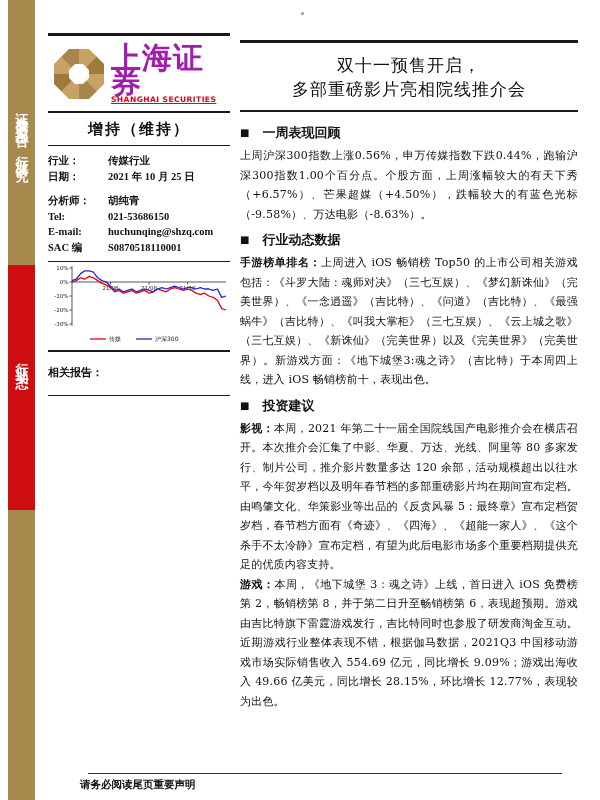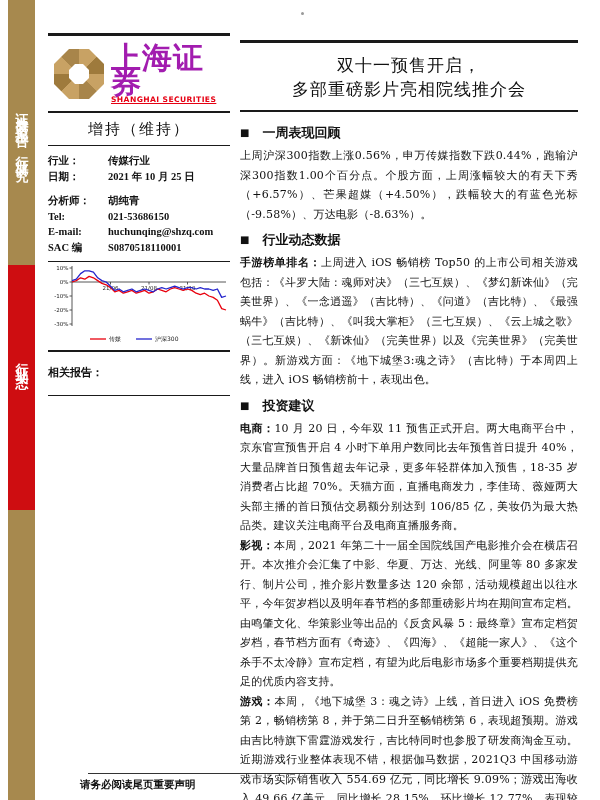--- a/index.html
+++ b/index.html
@@ -25,21 +25,21 @@
     clip-path:polygon(30% 0,70% 0,100% 30%,100% 70%,70% 100%,30% 100%,0 70%,0 30%);
     background:conic-gradient(#c8a264 0 45deg,#9e7a3c 45deg 90deg,#c8a264 90deg 135deg,
       #a8854a 135deg 180deg,#c8a264 180deg 225deg,#9e7a3c 225deg 270deg,
       #c8a264 270deg 315deg,#a8854a 315deg 360deg);
     position:relative;}
   .octagon .hole{position:absolute;left:50%;top:50%;width:20px;height:20px;margin:-10px 0 0 -10px;
     background:#fff;clip-path:polygon(30% 0,70% 0,100% 30%,100% 70%,70% 100%,30% 100%,0 70%,0 30%);}
   .logo-text{margin-left:7px;}
   .logo-cn{color:#a21caf;font-size:30px;font-weight:bold;letter-spacing:1px;line-height:25px;}
   .logo-en{color:#e60113;font-size:7.6px;font-weight:bold;letter-spacing:0.4px;text-decoration:underline;}
-  .rating{font-size:15px;font-weight:normal;text-align:center;letter-spacing:2px;
+  .rating{font-size:15px;font-weight:bold;text-align:center;letter-spacing:2px;
           margin:7px 0 6px;font-family:"DejaVu Serif",serif;}
   .meta{padding:7px 0 6px;font-family:Liberation Serif, serif;}
   .meta-row{display:flex;font-size:10.5px;font-weight:bold;line-height:15.5px;}
   .meta-row .ml{width:60px;flex:0 0 60px;}
   .meta-row .mv{flex:1;}
   .meta-gap{height:9px;}
   .chart-title{font-size:11px;font-weight:bold;margin:13px 0 5px;letter-spacing:0.5px;
                font-family:"DejaVu Serif",serif;}
   .related{font-size:11px;font-weight:bold;margin:13px 0 15px;font-family:"DejaVu Serif",serif;}
   svg text{font-family:"DejaVu Sans",sans-serif;}
@@ -168,21 +168,20 @@
       <div class="sec-head">
         <span class="bullet">■</span><span>行业动态数据</span>
       </div>
       <p class="body"><span class="lead">手游榜单排名：</span><span>上周进入 iOS 畅销榜 Top50 的上市公司相关游戏包括：《斗罗大陆：魂师对决》（三七互娱）、《梦幻新诛仙》（完美世界）、《一念逍遥》（吉比特）、《问道》（吉比特）、《最强蜗牛》（吉比特）、《叫我大掌柜》（三七互娱）、《云上城之歌》（三七互娱）、《新诛仙》（完美世界）以及《完美世界》（完美世界）。新游戏方面：《地下城堡3:魂之诗》（吉比特）于本周四上线，进入 iOS 畅销榜前十，表现出色。</span></p>
     </div>
 
     <div>
       <div class="sec-head">
         <span class="bullet">■</span><span>投资建议</span>
       </div>
-      <p class="body"><span class="lead">电商：</span><span>10 月 20 日，今年双 11 预售正式开启。两大电商平台中，京东官宣预售开启 4 小时下单用户数同比去年预售首日提升 40%，大量品牌首日预售超去年记录，更多年轻群体加入预售，18-35 岁消费者占比超 70%。天猫方面，直播电商发力，李佳琦、薇娅两大头部主播的首日预估交易额分别达到 106/85 亿，美妆仍为最大热品类。建议关注电商平台及电商直播服务商。</span></p>
       <p class="body"><span class="lead">影视：</span><span>本周，2021 年第二十一届全国院线国产电影推介会在横店召开。本次推介会汇集了中影、华夏、万达、光线、阿里等 80 多家发行、制片公司，推介影片数量多达 120 余部，活动规模超出以往水平，今年贺岁档以及明年春节档的多部重磅影片均在期间宣布定档。由鸣肇文化、华策影业等出品的《反贪风暴 5：最终章》宣布定档贺岁档，春节档方面有《奇迹》、《四海》、《超能一家人》、《这个杀手不太冷静》宣布定档，有望为此后电影市场多个重要档期提供充足的优质内容支持。</span></p>
       <p class="body"><span class="lead">游戏：</span><span>本周，《地下城堡 3：魂之诗》上线，首日进入 iOS 免费榜第 2，畅销榜第 8，并于第二日升至畅销榜第 6，表现超预期。游戏由吉比特旗下雷霆游戏发行，吉比特同时也参股了研发商淘金互动。近期游戏行业整体表现不错，根据伽马数据，2021Q3 中国移动游戏市场实际销售收入 554.69 亿元，同比增长 9.09%；游戏出海收入 49.66 亿美元，同比增长 28.15%，环比增长 12.77%，表现较为出色。</span></p>
     </div>
 
   </div>
 </div>
 
 <div class="footer-line"></div>
 <div class="footer-text">请务必阅读尾页重要声明</div>
 

